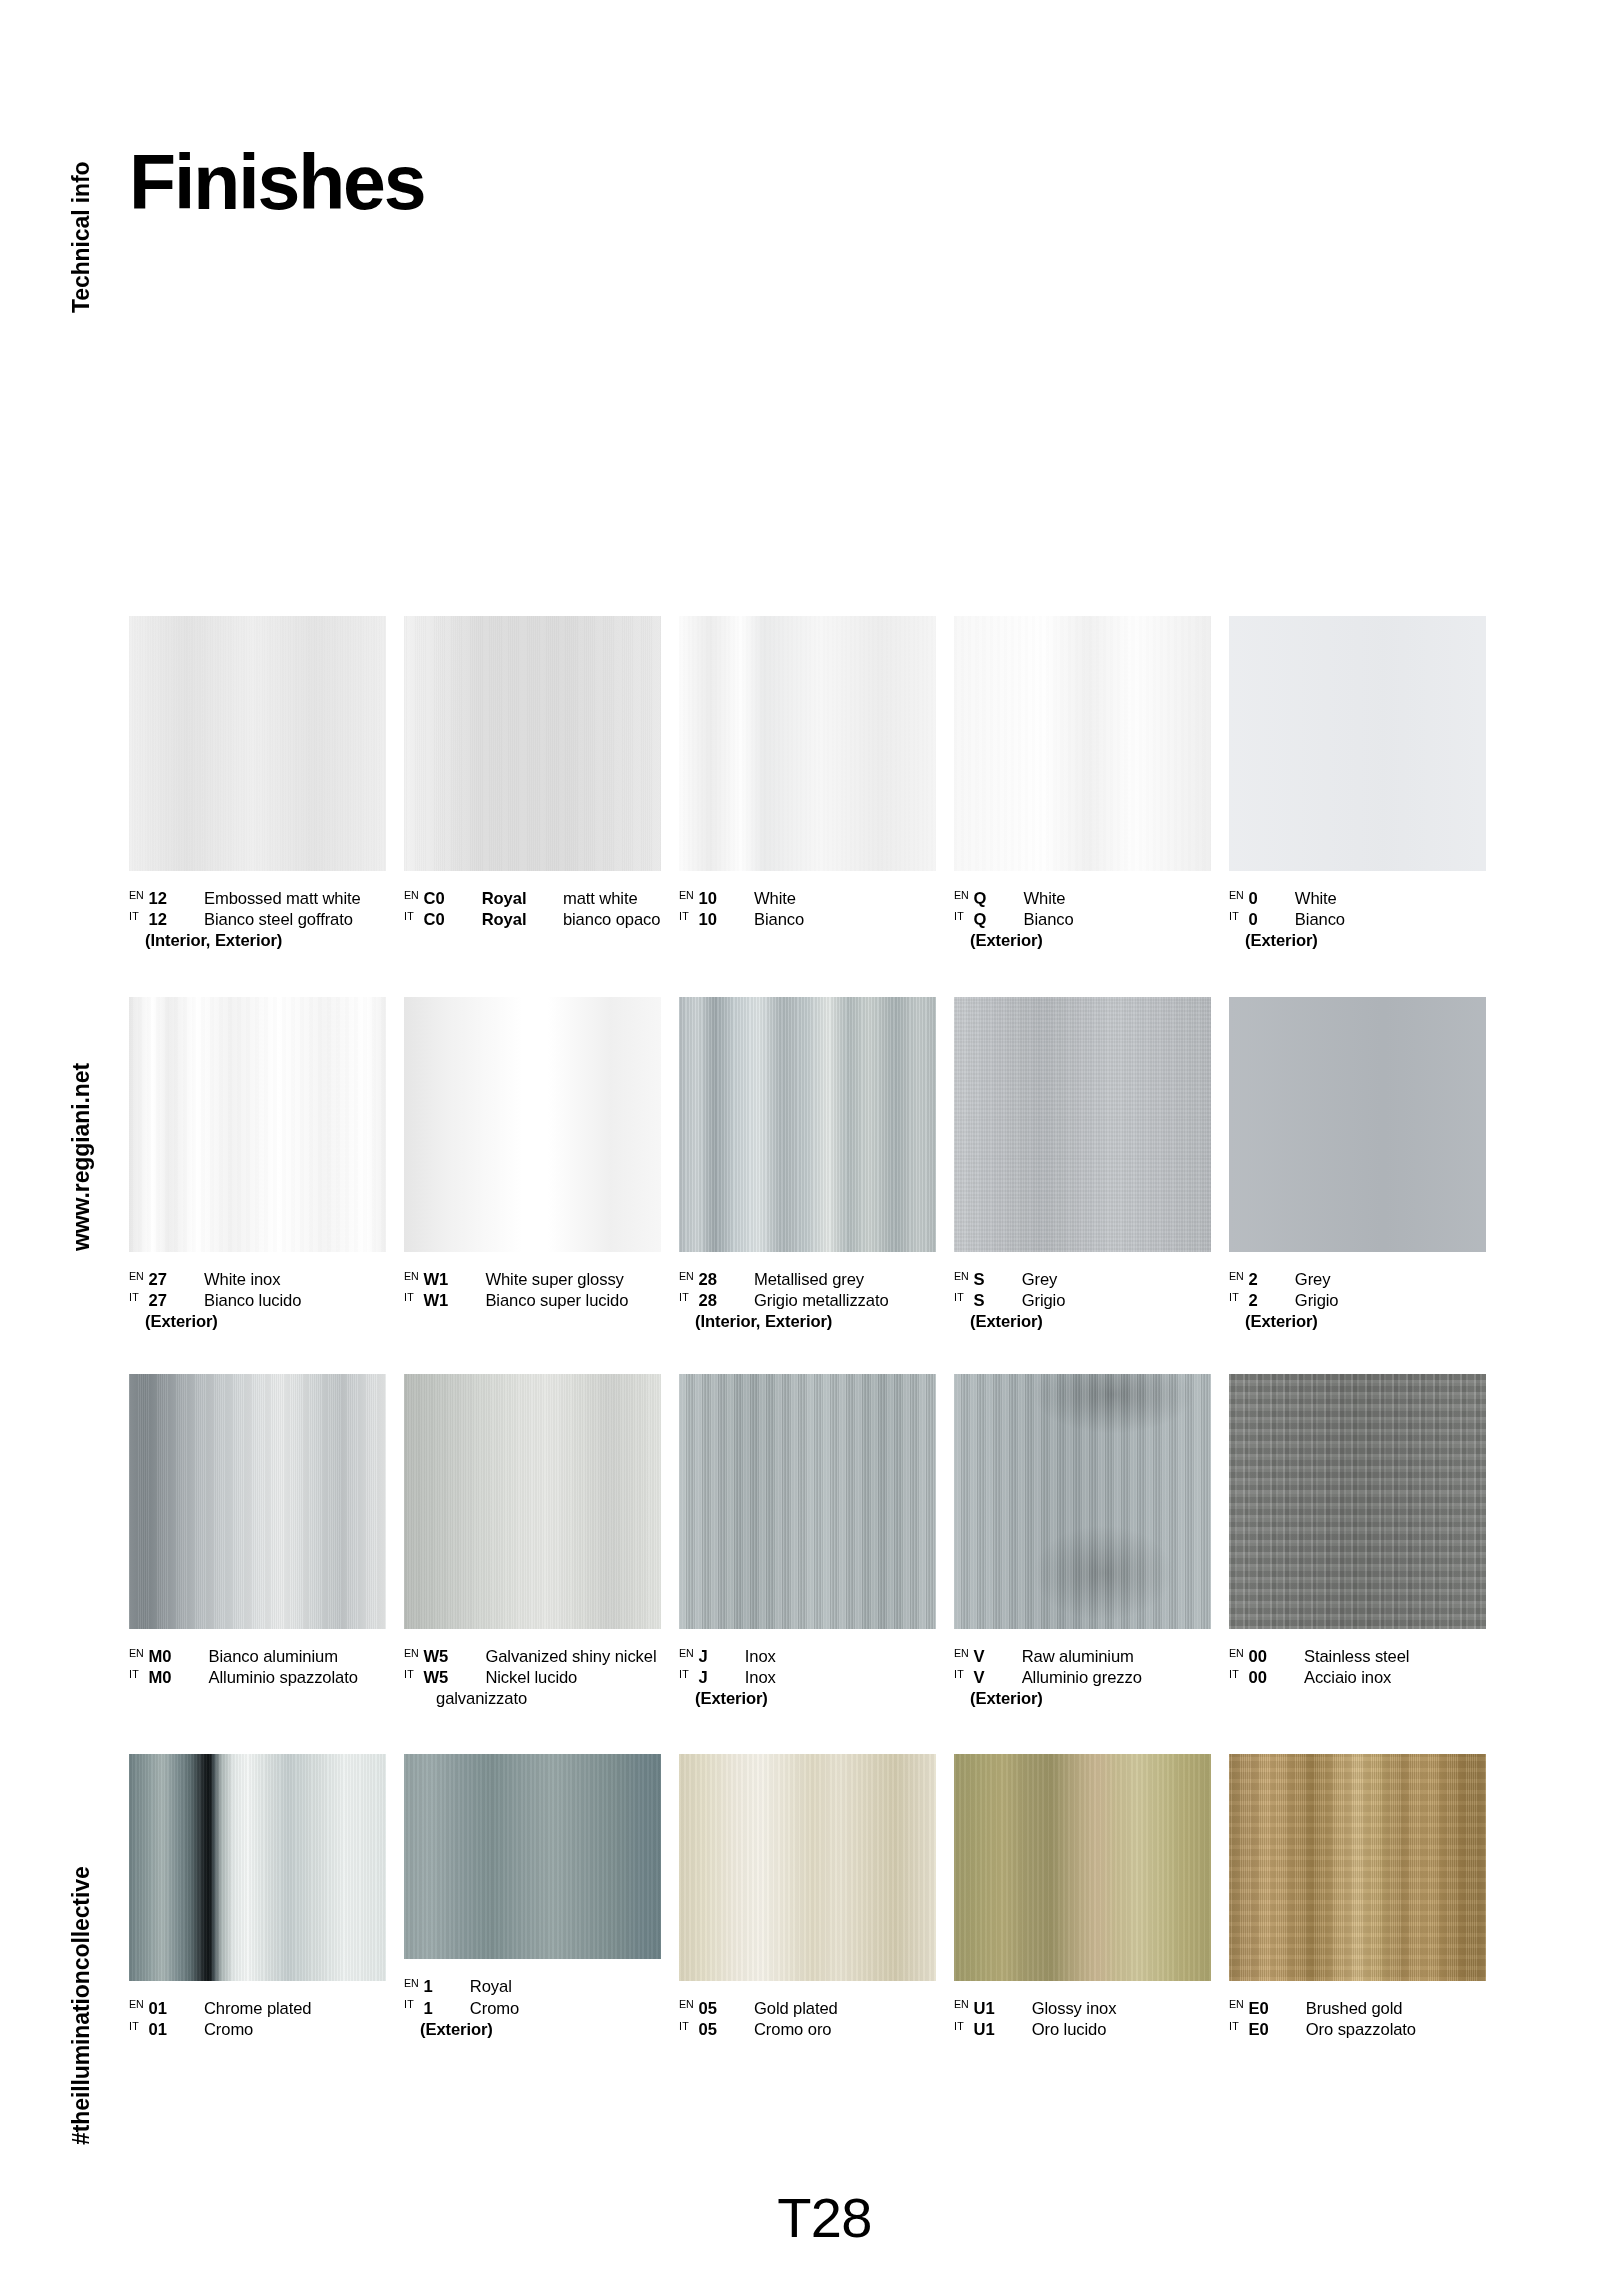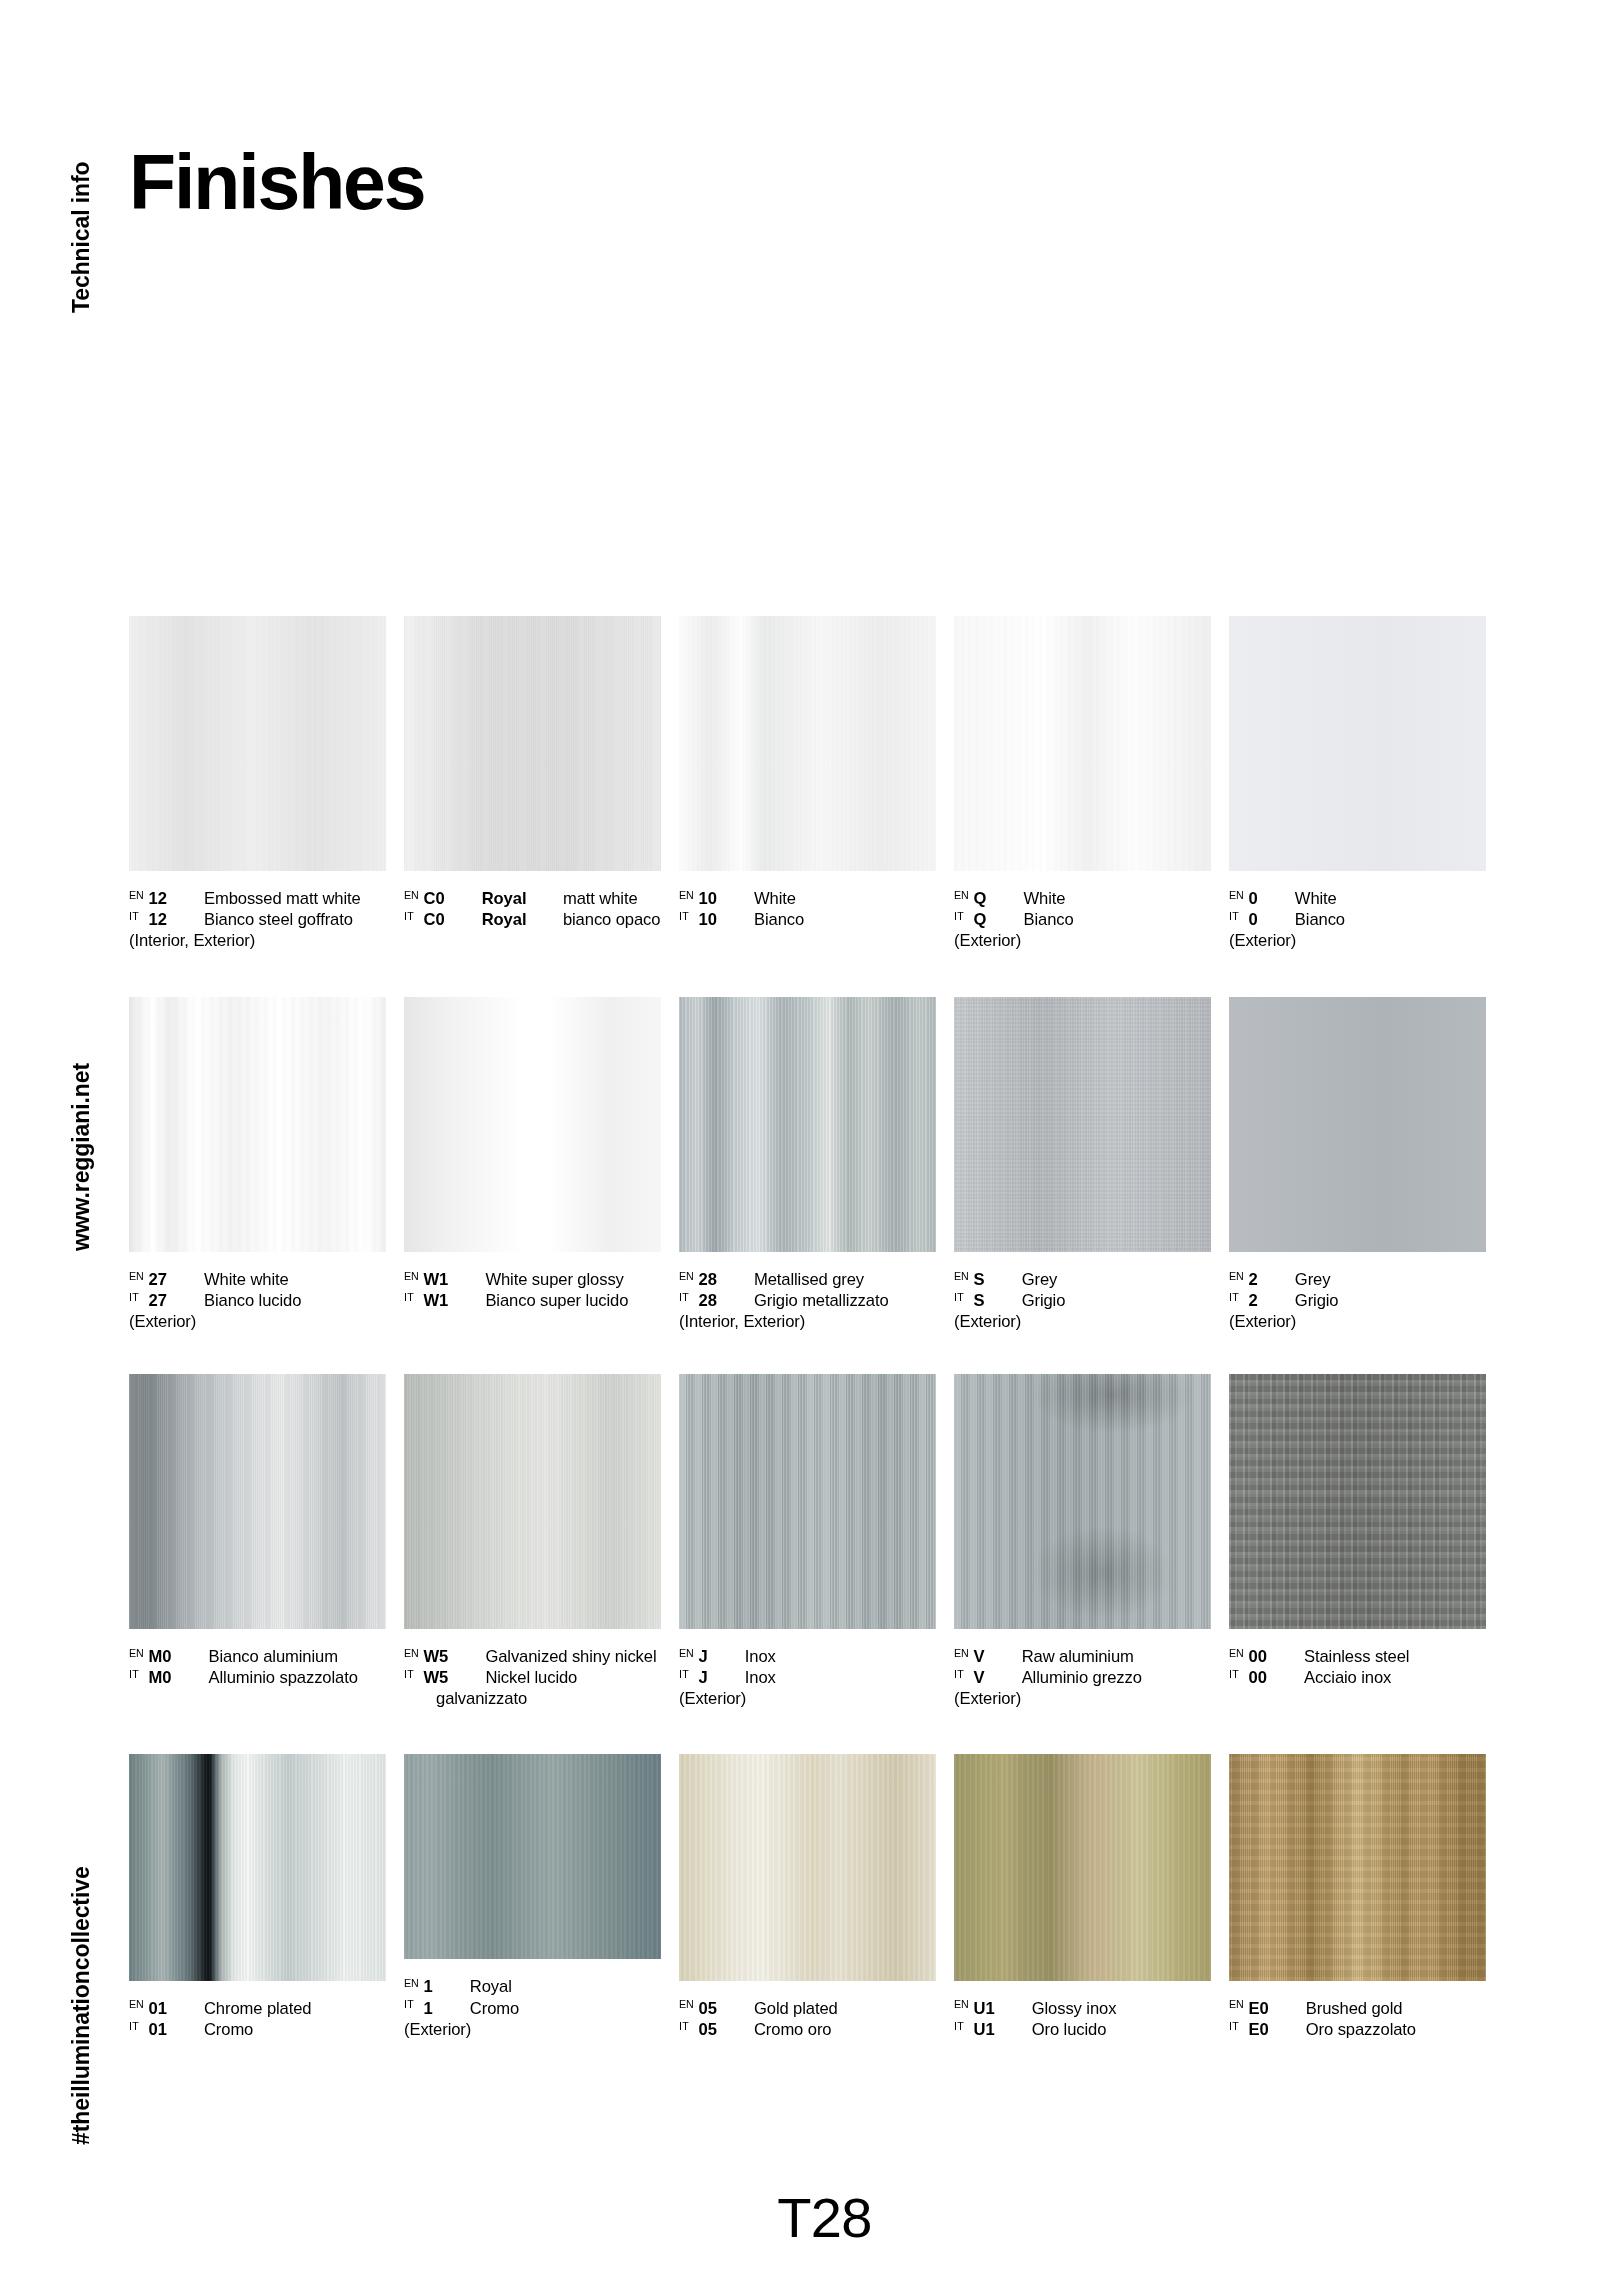--- a/index.html
+++ b/index.html
@@ -84,22 +84,22 @@
   }
   .lang.it { letter-spacing: 0.2px; }
   .code {
     font-weight: 700;
     margin-right: 5.2px;
     flex: none;
   }
   .desc { font-weight: 400; margin-left: 32px; }
   .desc.bold { font-weight: 700; }
   .scope {
-    font-weight: 400;
-    margin-left: 0;
+    font-weight: 700;
+    margin-left: 16px;
   }
 
   
   .folio {
     position: absolute;
     left: 0; right: 0;
     top: 2185px;
     text-align: center;
     font-size: 56px;
     font-weight: 400;
@@ -206,21 +206,21 @@
     </div>
     <div class="grid-row r2">
       <div class="cell">
         <div class="swatch" style="background: rgb(242, 242, 242);">
           <div class="grain" style="background: linear-gradient(90deg, rgba(232, 232, 232, 0.9) 0%, rgb(255, 255, 255) 9%, rgba(238, 238, 238, 0.85) 16%, rgb(255, 255, 255) 26%, rgba(243, 243, 243, 0.8) 40%, rgb(255, 255, 255) 58%, rgba(246, 246, 246, 0.7) 76%, rgb(255, 255, 255) 92%, rgba(241, 241, 241, 0.8) 100%);"></div>
           <div class="grain2" style="background: repeating-linear-gradient(90deg, rgba(0, 0, 0, 0.01) 0px, rgba(0, 0, 0, 0.01) 3.9px, rgba(255, 255, 255, 0.03) 3.9px, rgba(255, 255, 255, 0.03) 9px);"></div>
         </div>
         <div class="label">
           <div class="lrow">
             <span class="lang en">EN</span>
-            <span><span class="code">27</span><span class="desc">White white</span></span>
+            <span><span class="code">27</span><span class="desc">White inox</span></span>
           </div>
           <div class="lrow">
             <span class="lang it">IT</span>
             <span><span class="code">27</span><span class="desc">Bianco lucido</span></span>
           </div>
           <div class="scope">(Exterior)</div>
         </div>
       </div>
       <div class="cell">
         <div class="swatch" style="background: rgb(244, 244, 244);">

